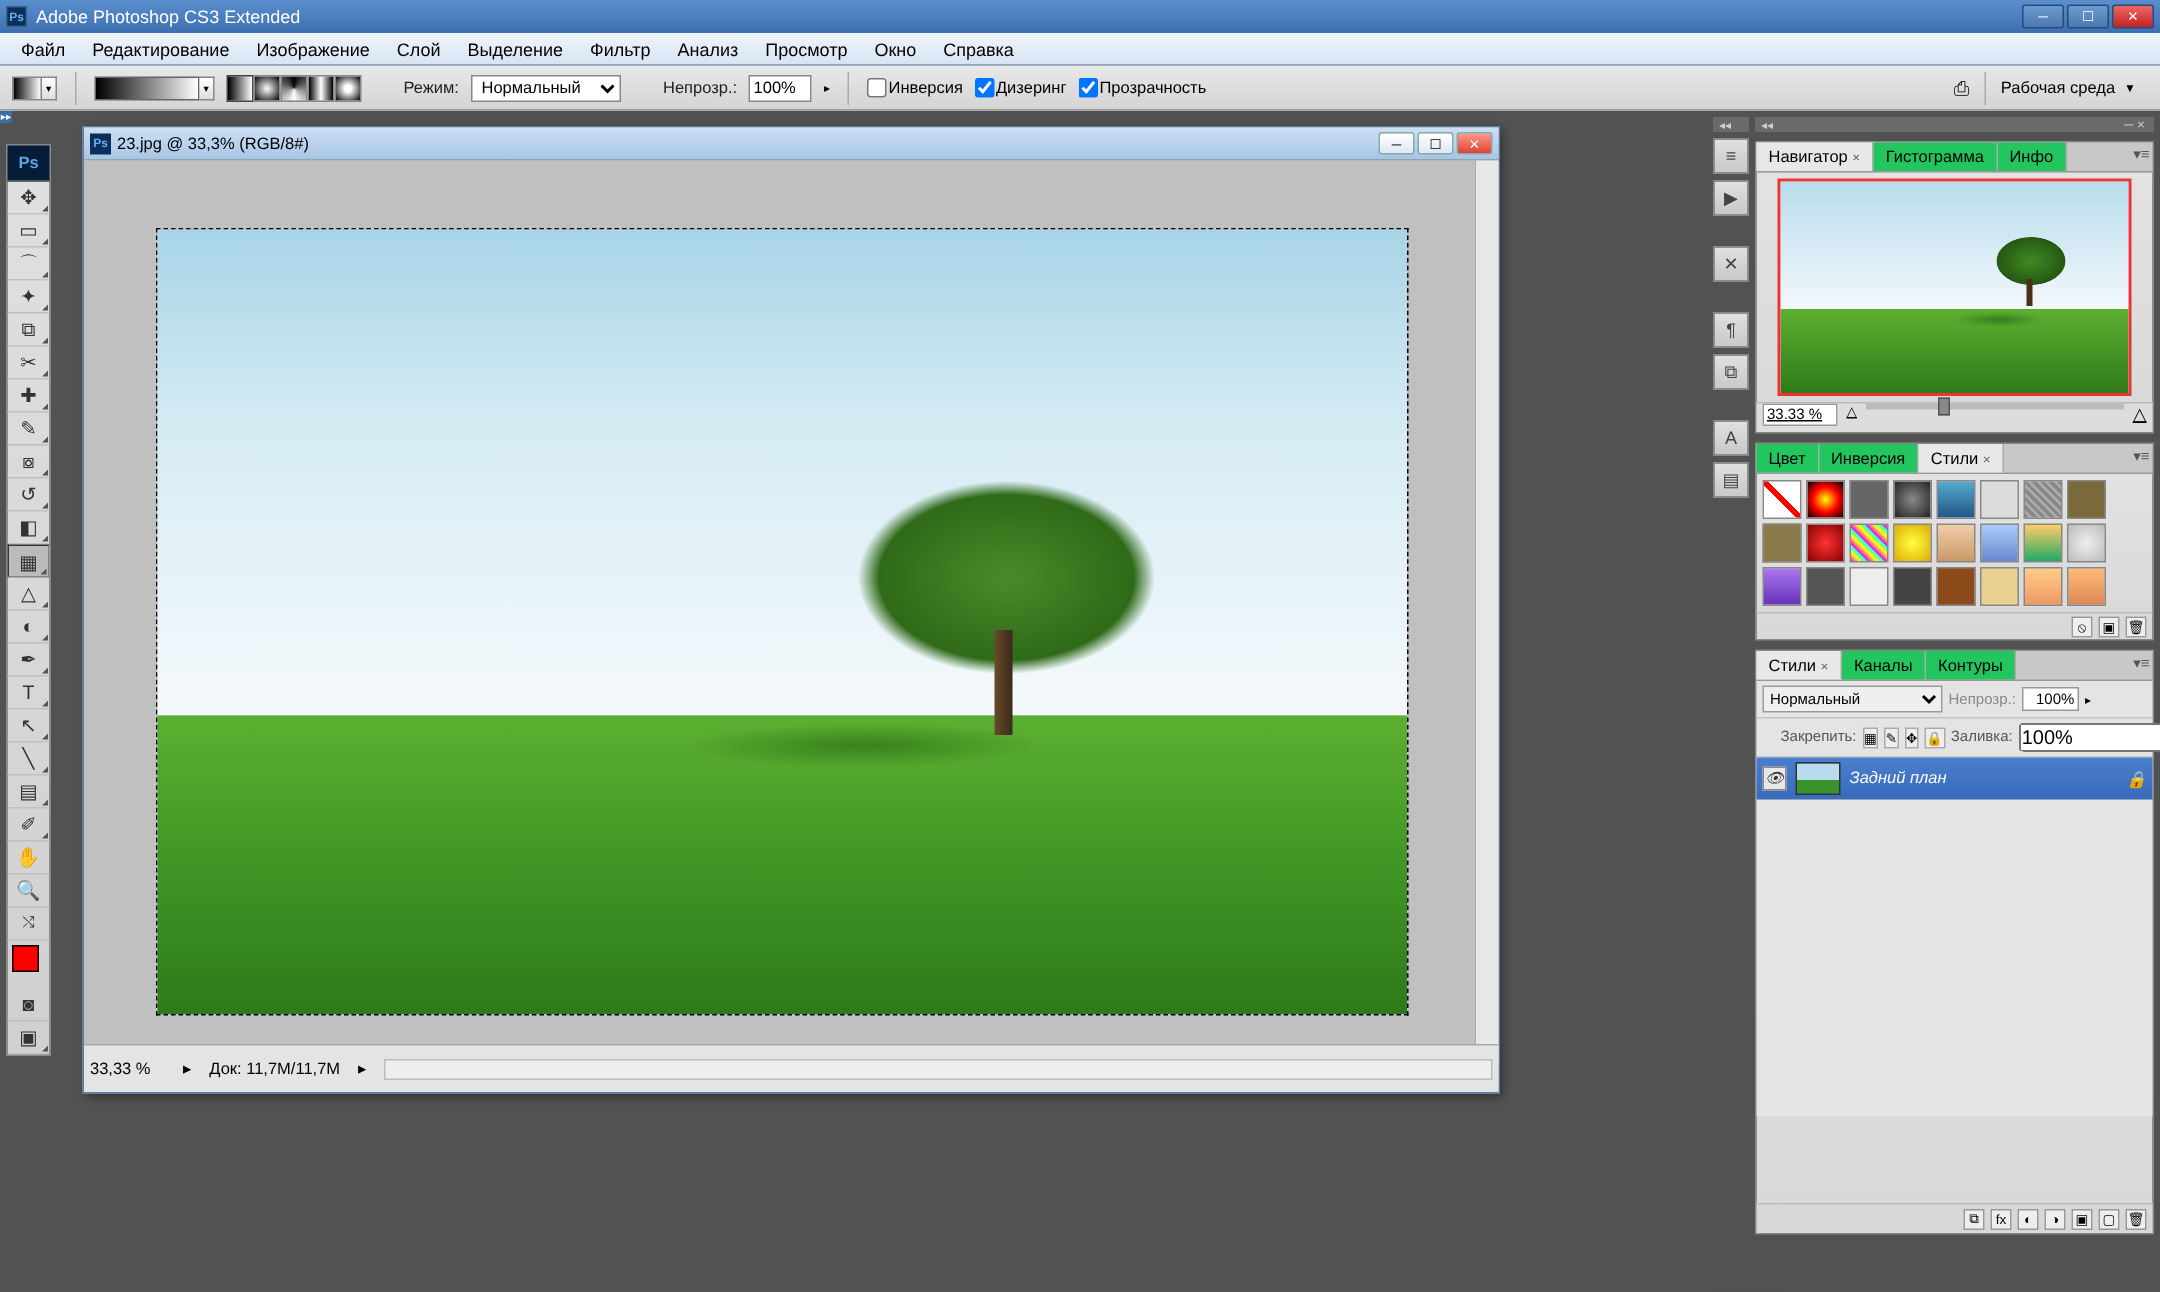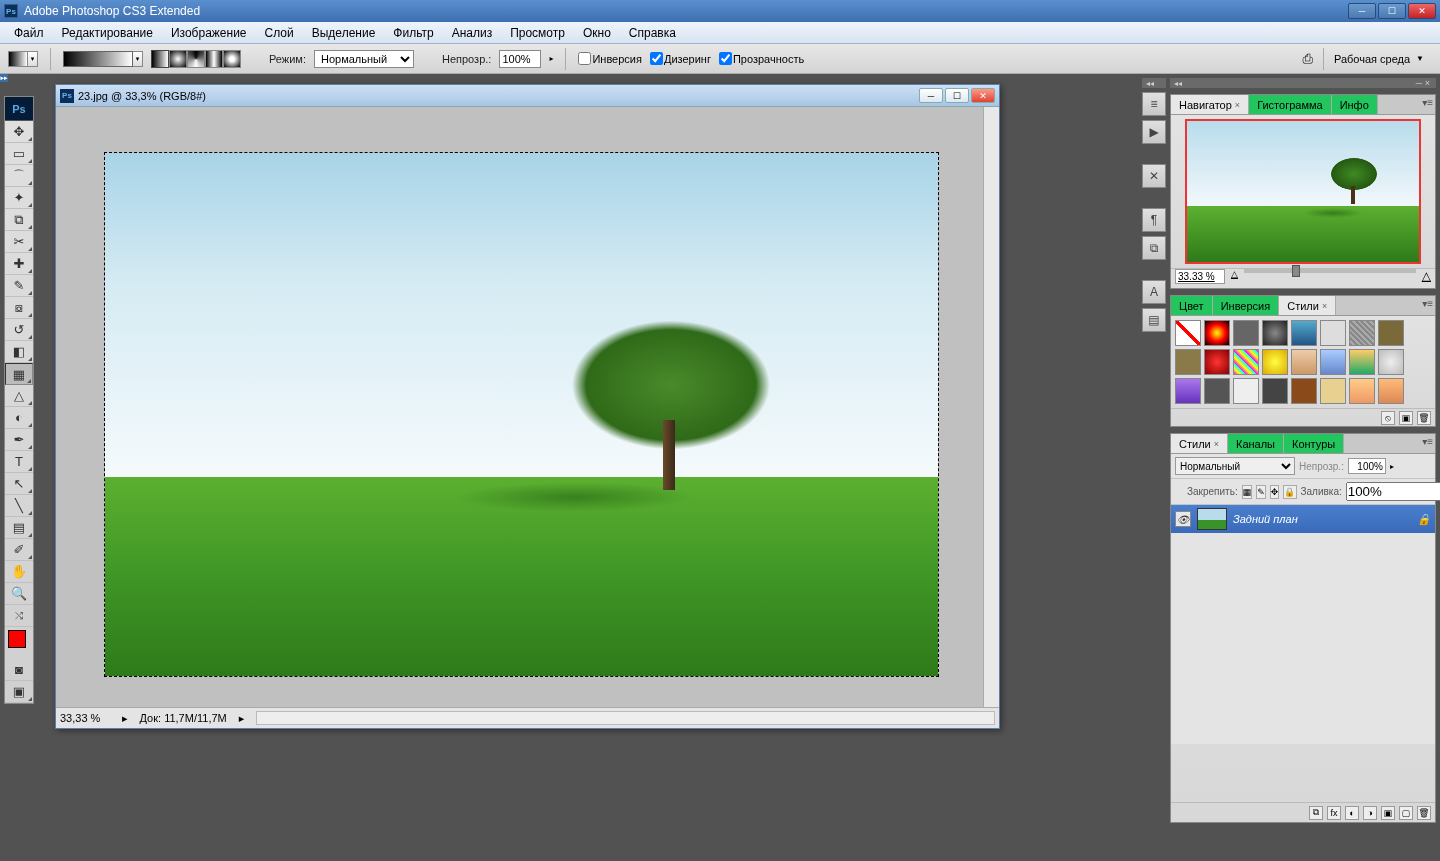--- a/index.html
+++ b/index.html
@@ -55,21 +55,21 @@
 .doc-btn.close { background:linear-gradient(#f98,#d43); color:#fff;}
 .doc-canvas-area { position:absolute; top:22px; left:0; right:16px; bottom:20px; background:#c0c0c0; overflow:hidden;}
 .doc-canvas { position:absolute; left:48px; top:45px; width:835px; height:525px; border:1px dashed #000; }
 .sky { position:absolute; top:0; left:0; right:0; height:62%; background:linear-gradient(#a8d4e8 0%,#d5ebf3 40%,#f5fafc 100%);}
 .grass { position:absolute; bottom:0; left:0; right:0; height:38%; background:linear-gradient(#5cb030 0%,#3f9625 50%,#2e7a1a 100%);}
 .tree { position:absolute; left:56%; top:32%; width:200px; height:180px;}
 .tree .crown { position:absolute; top:0; left:0; width:200px; height:130px; background:radial-gradient(ellipse at 50% 50%, #4a8a2a 0%, #2f6a18 60%, transparent 70%); border-radius:50% 50% 45% 45%;}
 .tree .trunk { position:absolute; bottom:10px; left:92px; width:12px; height:70px; background:linear-gradient(90deg,#6a4a2a,#3a2a1a);}
 .shadow { position:absolute; left:42%; top:63%; width:240px; height:30px; background:radial-gradient(ellipse, rgba(0,50,0,0.35) 0%, transparent 70%); transform:skewX(-20deg);}
 .doc-scrollbar-v { position:absolute; top:22px; right:0; width:16px; bottom:20px; background:#e8e8e8; border-left:1px solid #aaa;}
-.doc-statusbar { position:absolute; bottom:0; left:0; right:0; height:21px; background:#e4e4e4; border-top:1px solid #aaa; display:flex; align-items:center; font-size:11px; padding:0 4px; gap:12px;}
+.doc-statusbar { position:absolute; bottom:0; left:0; right:0; height:32px; background:#e4e4e4; border-top:1px solid #aaa; display:flex; align-items:center; font-size:11px; padding:0 4px; gap:12px;}
 .doc-statusbar .zoom-field { width:50px; }
 .doc-statusbar .scroll-h { flex:1; height:14px; background:#eee; border:1px solid #bbb;}
 
 
 .right-dock { position:absolute; right:0; top:0; width:300px; height:787px; background:#525252;}
 .dock-strip { position:absolute; left:0; top:4px; width:28px; display:flex; flex-direction:column; gap:4px;}
 .dock-icon { width:24px; height:24px; background:linear-gradient(#e0e0e0,#c8c8c8); border:1px solid #888; margin-left:2px; display:flex;align-items:center;justify-content:center; font-size:12px; color:#444;}
 .dock-gap { height:12px; }
 
 .panel-stack { position:absolute; left:30px; top:4px; right:4px; display:flex; flex-direction:column; gap:6px;}

